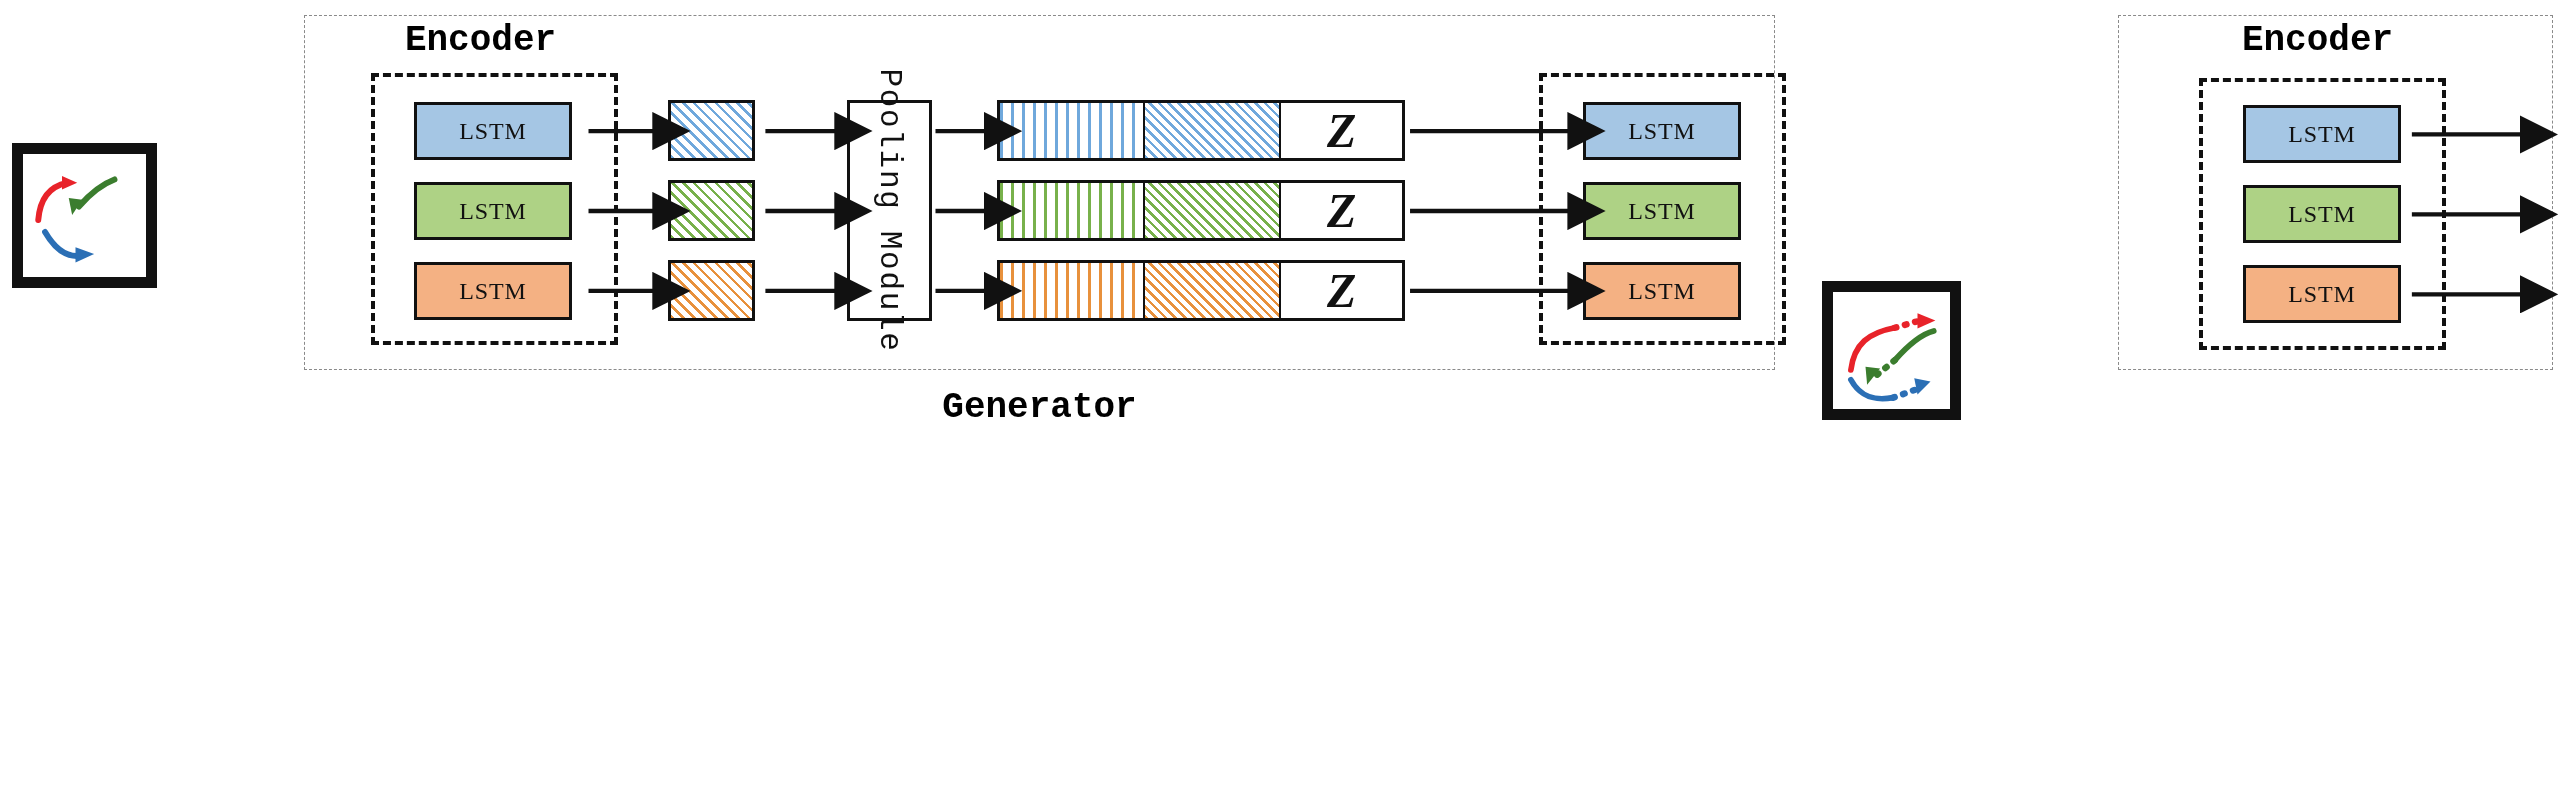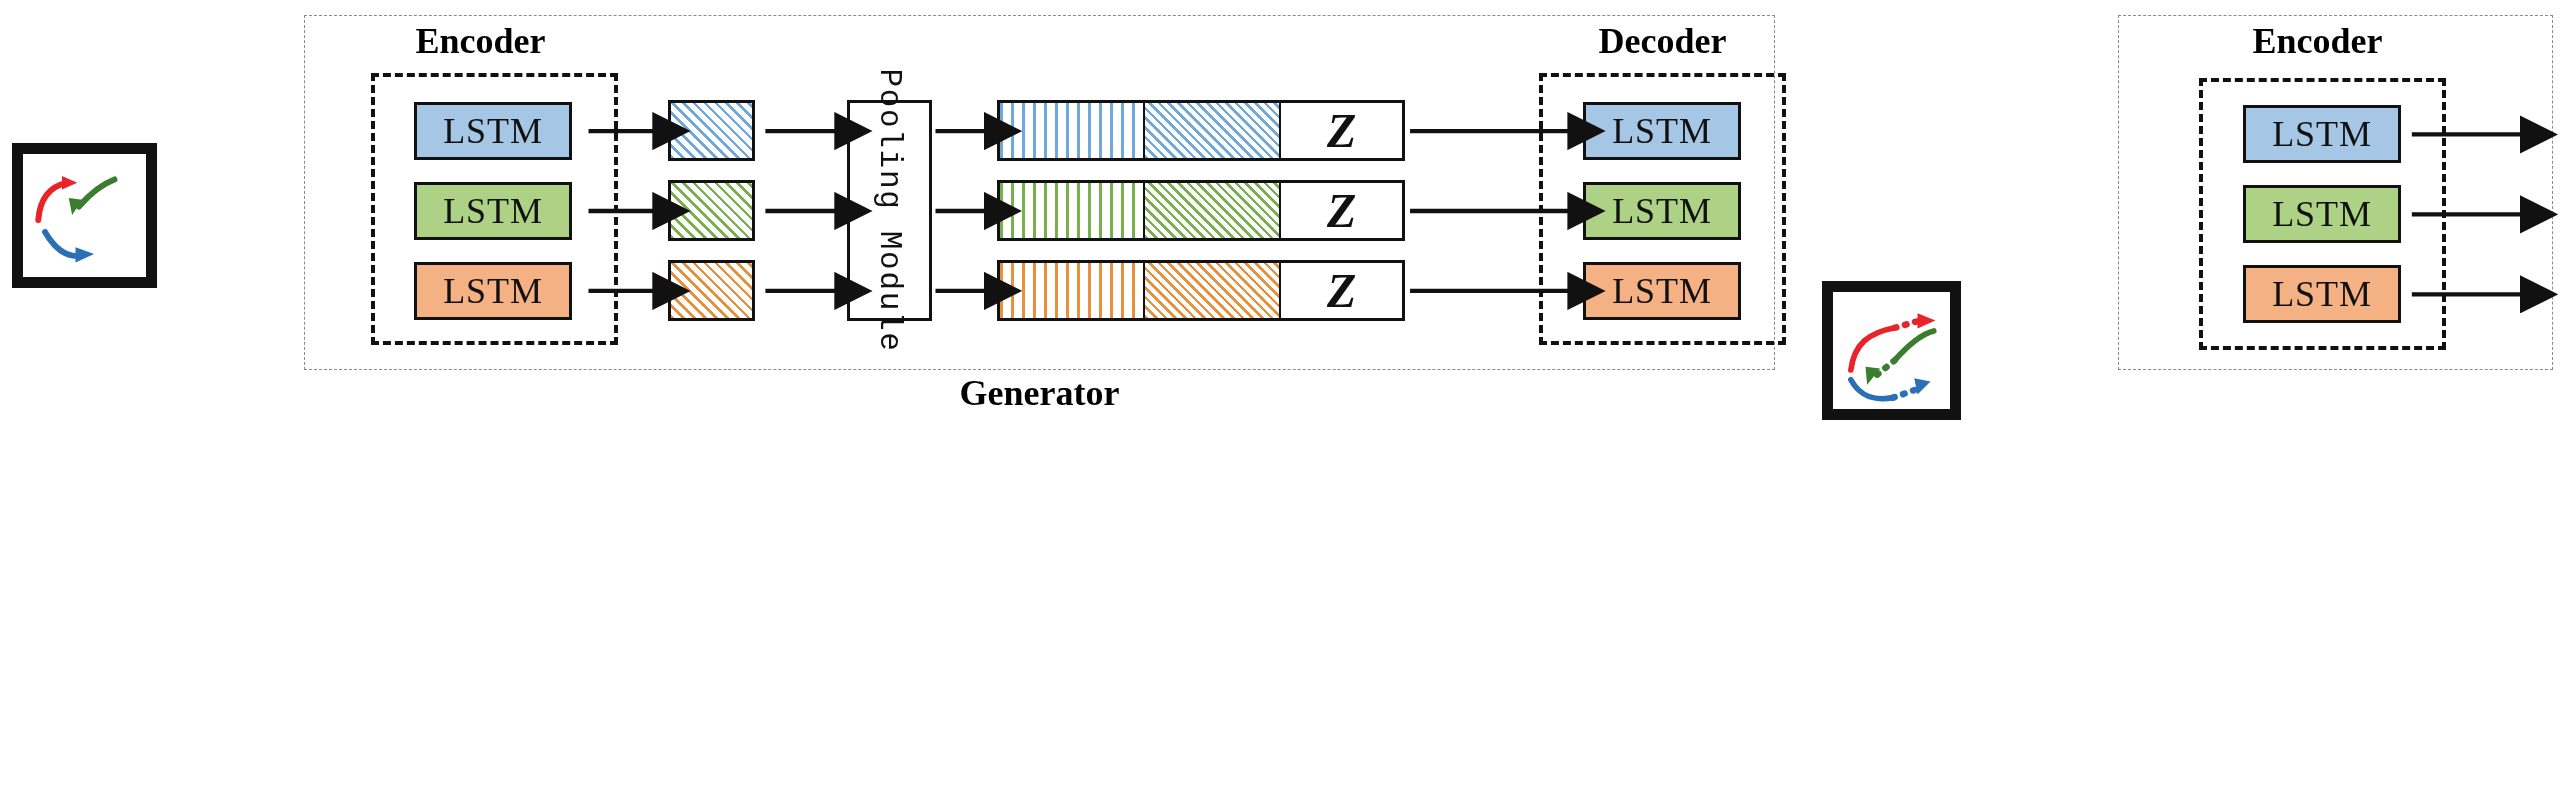--- a/index.html
+++ b/index.html
@@ -11,41 +11,41 @@
 
   
   .group-box{
     position:absolute;box-sizing:border-box;
     border:1.7px dashed #8a8a8a;
     border-style:dashed;
     background:transparent;
   }
   .group-label{
     position:absolute;
-    font-family:Liberation Serif, serif;
+    font-family:Liberation Mono, monospace;
     font-weight:bold;
     color:#000;
     white-space:nowrap;
     text-align:center;
   }
 
   
   .dash-box{
     position:absolute;box-sizing:border-box;
     border:4.3px dashed #111;
     background:transparent;
   }
 
   
   .lstm{
     position:absolute;box-sizing:border-box;
     border:3.4px solid #111;
     display:flex;align-items:center;justify-content:center;
     font-family:"Liberation Serif", serif;
-    font-size:36px;
+    font-size:24px;
     letter-spacing:0.9px;
     color:#111;
   }
   .lstm.blue{background:#a5c6e4;}
   .lstm.green{background:#aed285;}
   .lstm.orange{background:#f4b183;}
 
   
   .hatch{
     position:absolute;box-sizing:border-box;
@@ -129,25 +129,24 @@
 
       <path d="M108,30 C92,36 78,48 66,62" stroke="#3b7d2e" stroke-width="7" fill="none" stroke-linecap="round"></path>
       <path d="M70,54 L58,72 L54,52 Z" fill="#3b7d2e"></path>
 
       <path d="M26,92 C40,116 54,122 68,120" stroke="#2b6fb5" stroke-width="7" fill="none" stroke-linecap="round"></path>
       <path d="M62,110 L84,118 L62,128 Z" fill="#2b6fb5"></path>
     </svg>
   </div>
 
   <div class="group-box" style="left:304px;top:15.3px;width:1471px;height:355px;"></div>
-  <div class="group-label" style="left:304px;top:372px;width:1471px;font-size:36px;">Generator</div>
+  <div class="group-label" style="left:304px;top:387px;width:1471px;font-size:36px;">Generator</div>
 
   <div class="group-label" style="left:340px;top:20.4px;width:281px;font-size:36px;">Encoder</div>
 
-  <div class="group-label" style="left:1522px;top:20.4px;width:281px;font-size:36px;">Decoder</div>
 
   <div class="dash-box" style="left:371px;top:73px;width:247px;height:272px;"></div>
 
   <div class="dash-box" style="left:1539px;top:73px;width:247px;height:272px;"></div>
 
   <div class="lstm blue" style="left:414px;top:102px;width:158px;height:58px;">
     <span>LSTM</span>
   </div>
   <div class="hatch blue" style="left:668px;top:100px;width:87px;height:61px;"></div>
   <div class="compbar" style="left:997px;top:100px;width:408px;height:61px;">

